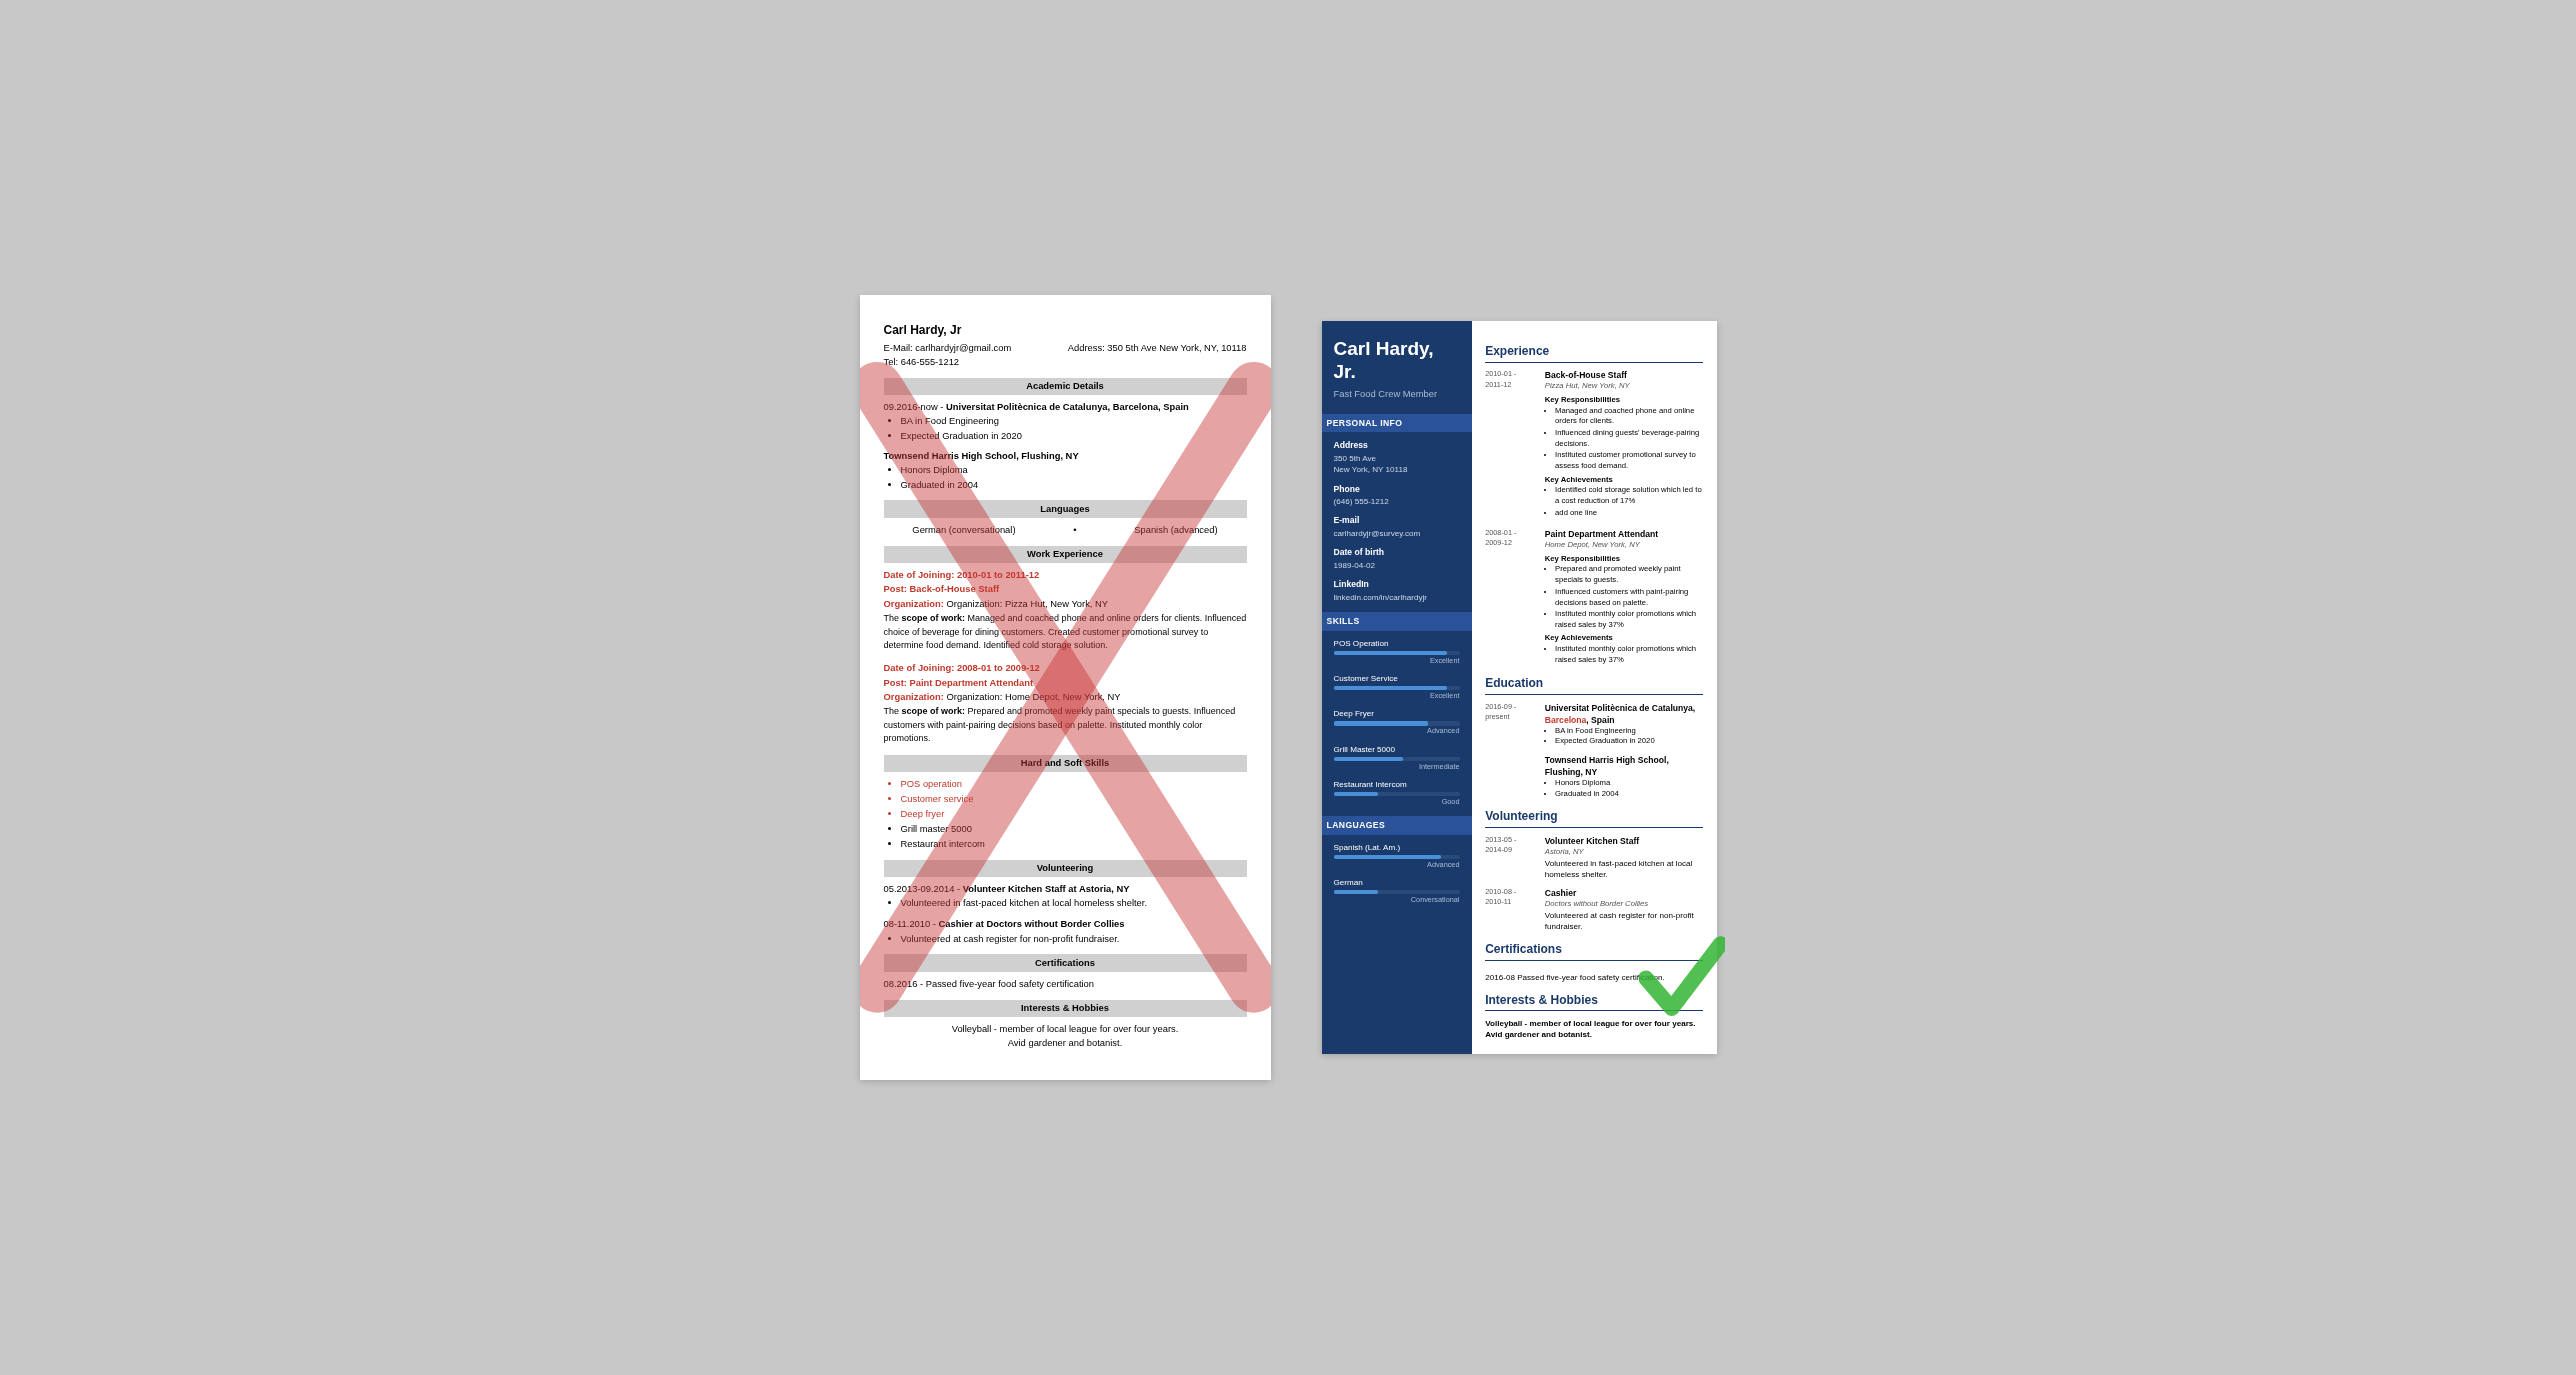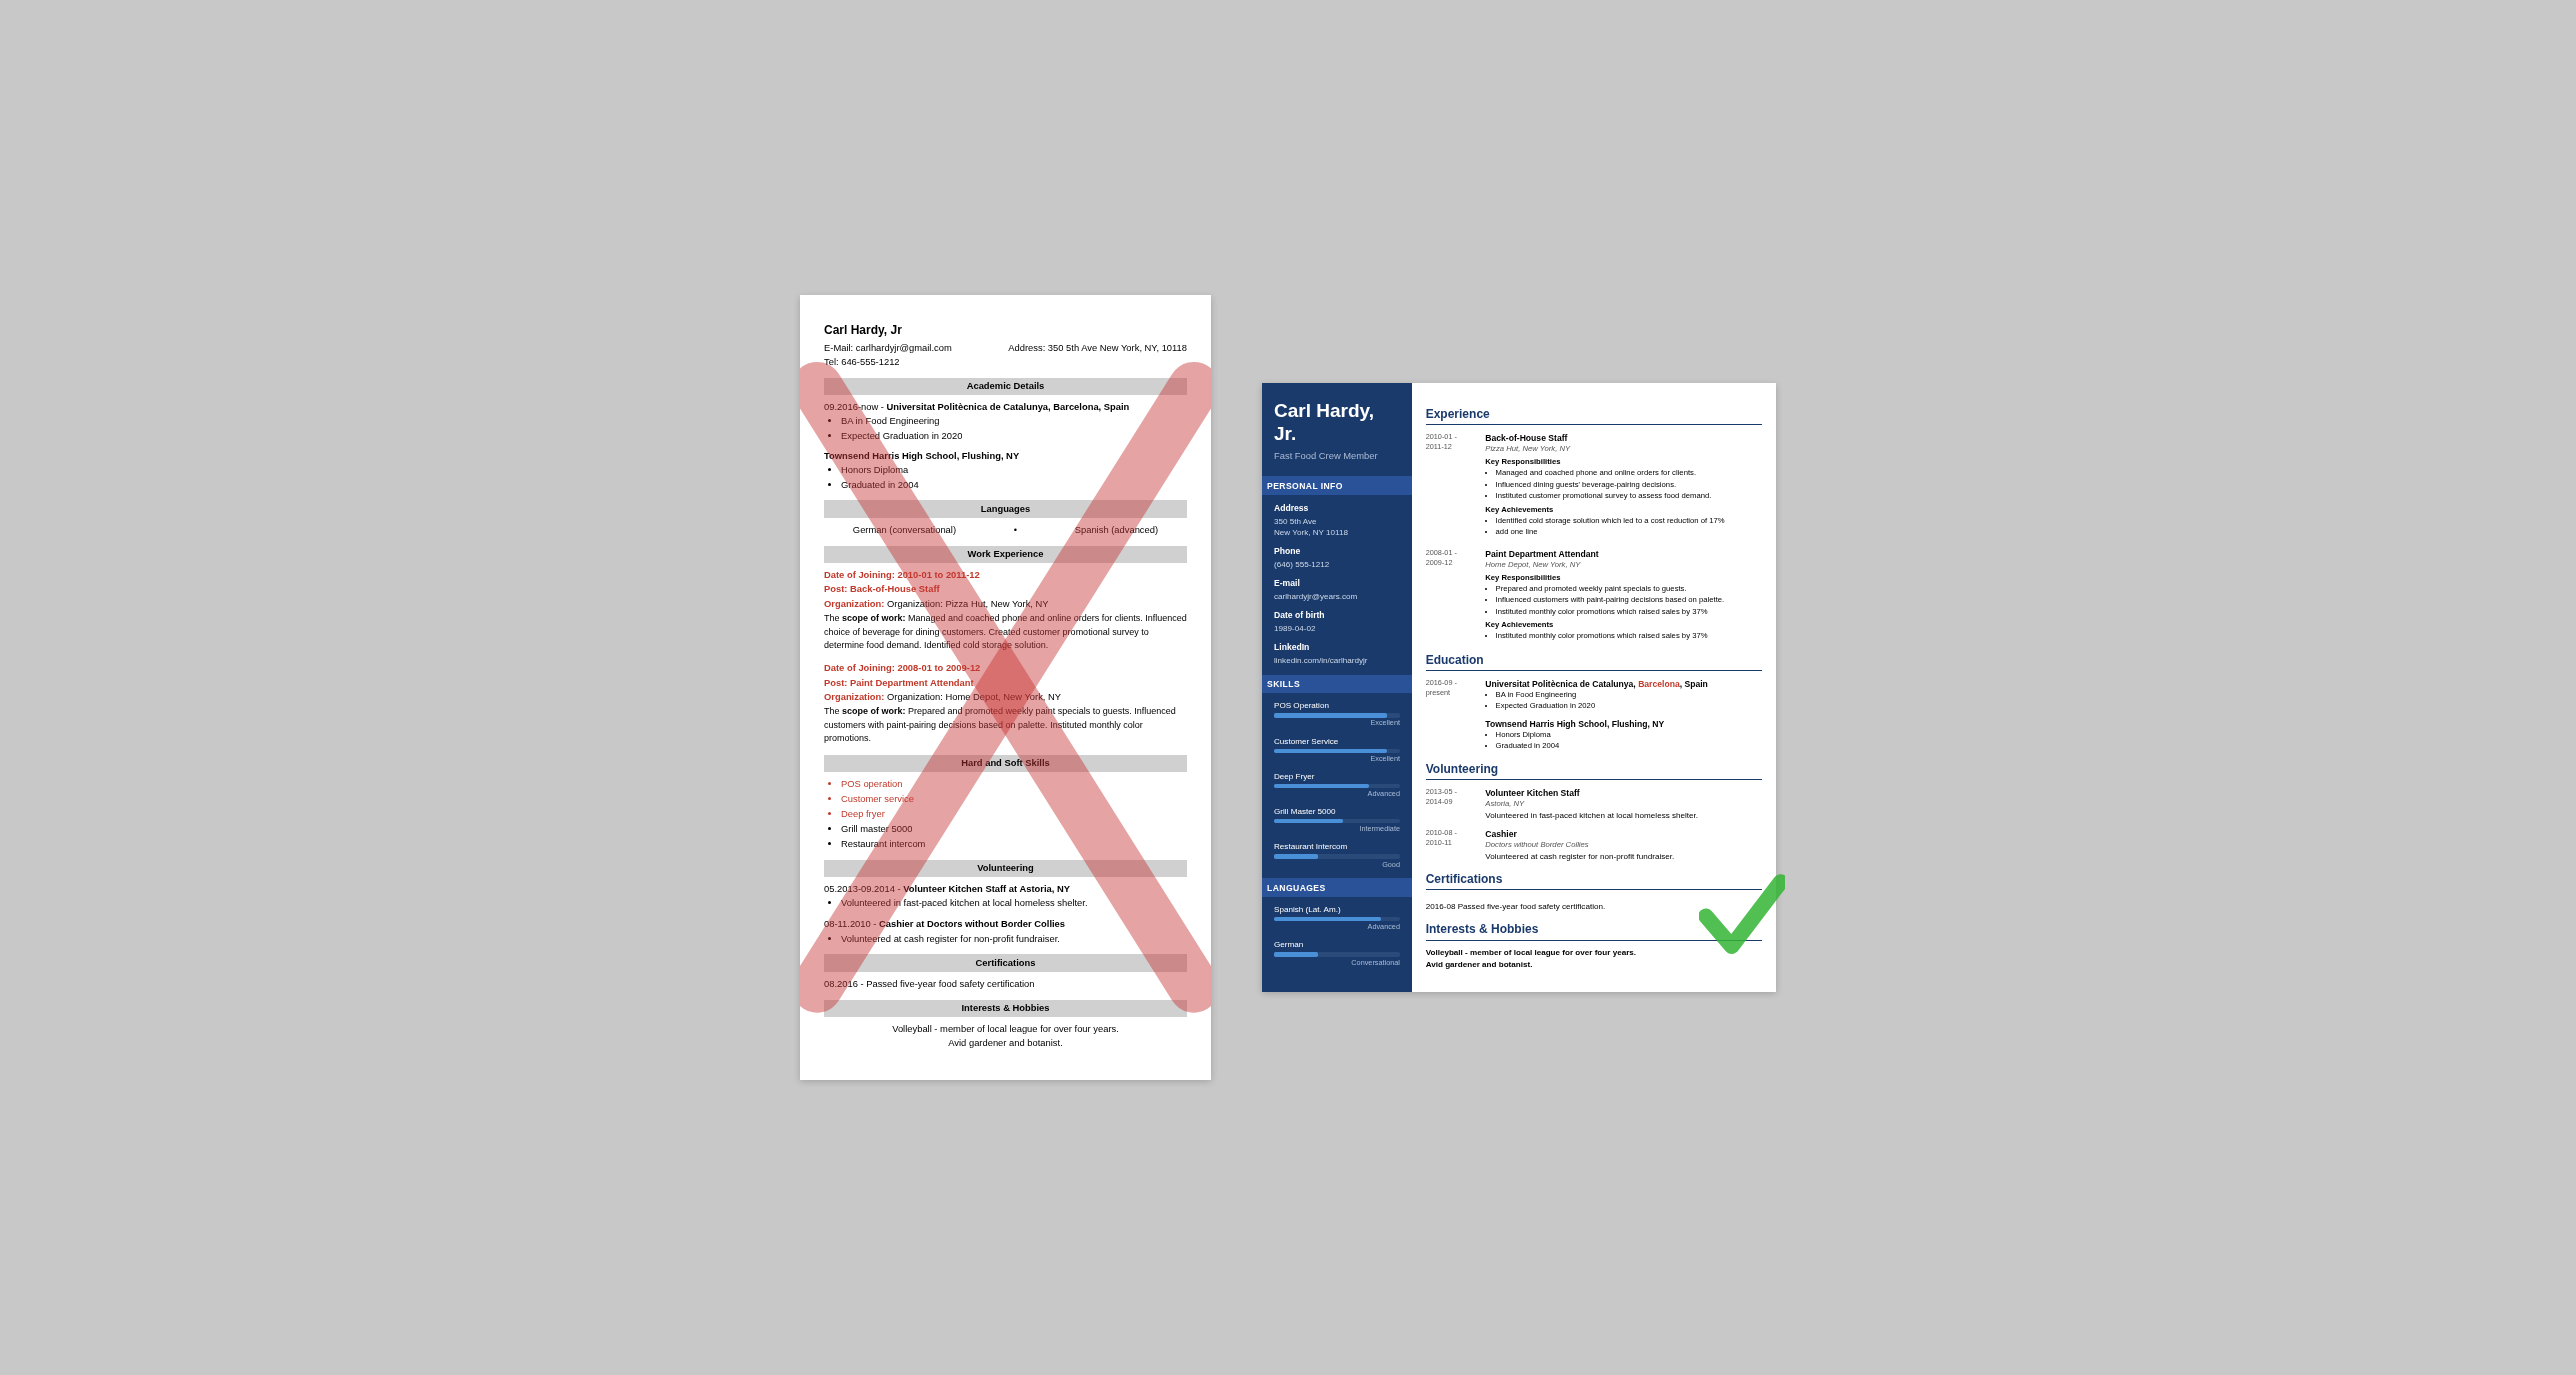--- a/index.html
+++ b/index.html
@@ -81,21 +81,21 @@
     .resume-left .skill-list li.highlight {
       color: #c0392b;
     }
     .resume-left .vol-entry {
       margin-bottom: 6.9px;
     }
 
     
     .resume-right {
       background: white;
-      width: 514px;
+      width: 395px;
       display: flex;
       position: relative;
       box-shadow: 0 1.7px 6.9px rgba(0,0,0,0.2);
       font-size: 8.6px;
       line-height: 1.4;
     }
 
     .resume-right .check-mark {
       position: absolute;
       bottom: 17px;
@@ -399,21 +399,21 @@
     <div class="info-group">
       <div class="info-label">Address</div>
       <div class="info-value">350 5th Ave<br>New York, NY 10118</div>
     </div>
     <div class="info-group">
       <div class="info-label">Phone</div>
       <div class="info-value">(646) 555-1212</div>
     </div>
     <div class="info-group">
       <div class="info-label">E-mail</div>
-      <div class="info-value">carlhardyjr@years.com</div>
+      <div class="info-value">carlhardyjr@survey.com</div>
     </div>
     <div class="info-group">
       <div class="info-label">Date of birth</div>
       <div class="info-value">1989-04-02</div>
     </div>
     <div class="info-group">
       <div class="info-label">LinkedIn</div>
       <div class="info-value">linkedin.com/in/carlhardyjr</div>
     </div>
 

